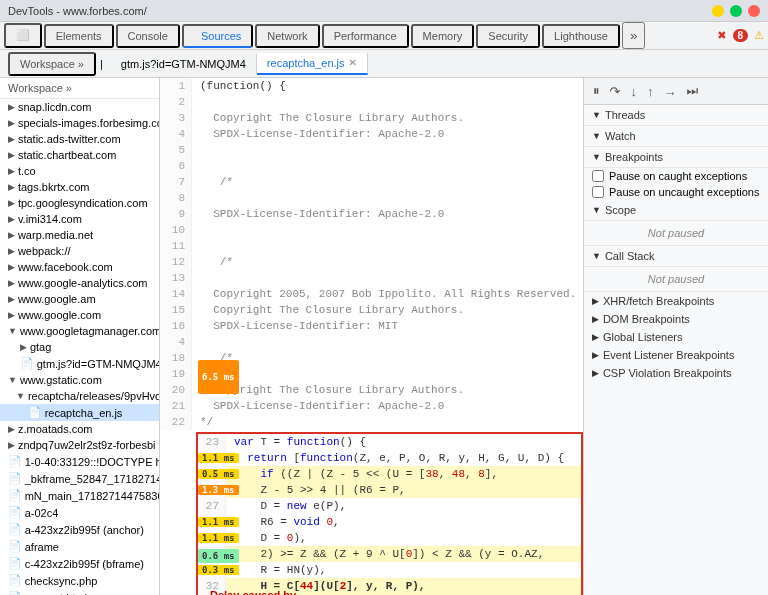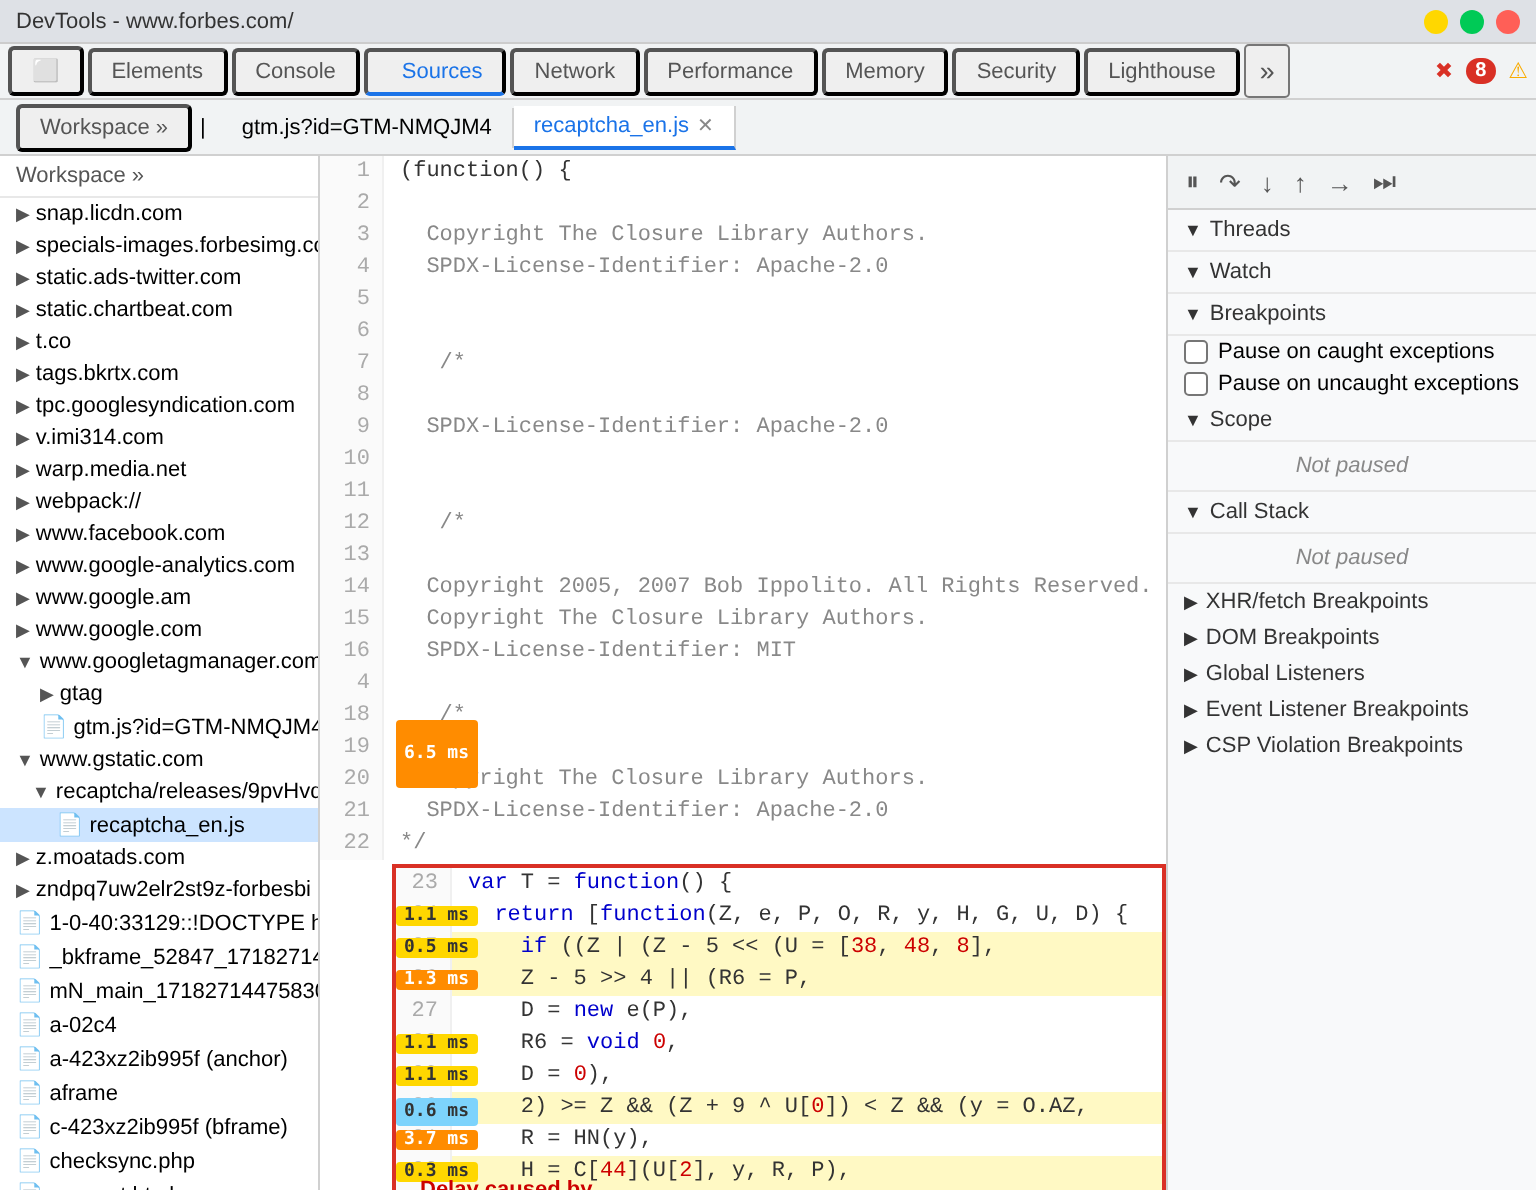--- a/index.html
+++ b/index.html
@@ -511,43 +511,43 @@
         <div class="code-line">
             <span class="line-number" style="min-width:28px;">30</span>
             <span class="line-content" style="background:#fff9c4;">    2) &gt;= Z &amp;&amp; (Z + 9 ^ U[<span style="color:#cc0000;">0</span>]) &lt; Z &amp;&amp; (y = O.AZ,</span>
           </div>
         <div class="code-line">
             <span class="line-number" style="min-width:28px;">31</span>
             <span class="line-content">    R = HN(y),</span>
           </div>
         <div class="code-line">
             <span class="line-number" style="min-width:28px;">32</span>
-            <span class="line-content" style="background:#fff9c4;">    H = C[<span style="color:#cc0000;">44</span>](U[<span style="color:#cc0000;">2</span>], y, R, P),</span>
+            <span class="line-content" style="background:#fff9c4;font-weight:bold;">    H = C[<span style="color:#cc0000;">44</span>](U[<span style="color:#cc0000;">2</span>], y, R, P),</span>
           </div>
         <div class="code-line">
             <span class="line-number" style="min-width:28px;">33</span>
             <span class="line-content" style="background:#fff9c4;">    G = q[](, , , H, !!(R &amp; e)),</span>
           </div>
 
       </div>
 
     </div>
 
     <div style="position:absolute; top:0; left:0; width:100%; height:100%; pointer-events:none; overflow:hidden;">
 
       <div style="position:absolute; top:282px; left:38px; background:#ff8c00; border-radius:2px; padding:12px 4px; font-size:9px; font-weight:bold; color:white; font-family:monospace;">6.5 ms</div>
 
       <div style="position:absolute; top:375px; left:38px; background:#ffd700; border-radius:2px; padding:0 4px; font-size:9px; font-weight:bold; color:#333; font-family:monospace;">1.1 ms</div>
       <div style="position:absolute; top:391px; left:38px; background:#ffd700; border-radius:2px; padding:0 4px; font-size:9px; font-weight:bold; color:#333; font-family:monospace;">0.5 ms</div>
       <div style="position:absolute; top:407px; left:38px; background:#ff8c00; border-radius:2px; padding:0 4px; font-size:9px; font-weight:bold; color:white; font-family:monospace;">1.3 ms</div>
       <div style="position:absolute; top:439px; left:38px; background:#ffd700; border-radius:2px; padding:0 4px; font-size:9px; font-weight:bold; color:#333; font-family:monospace;">1.1 ms</div>
       <div style="position:absolute; top:455px; left:38px; background:#ffd700; border-radius:2px; padding:0 4px; font-size:9px; font-weight:bold; color:#333; font-family:monospace;">1.1 ms</div>
-      <div style="position:absolute; top:471px; left:38px; background:#7dd3fc; border-radius:2px; padding:2px 4px; font-size:9px; font-weight:bold; color:#333; font-family:monospace;">0.6 ms</div>
+      <div style="position:absolute; top:471px; left:38px; background:#86efac; border-radius:2px; padding:2px 4px; font-size:9px; font-weight:bold; color:#333; font-family:monospace;">0.6 ms</div>
       <div style="position:absolute; top:487px; left:38px; background:#ff8c00; border-radius:2px; padding:0 4px; font-size:9px; font-weight:bold; color:white; font-family:monospace;">3.7 ms</div>
-      <div style="position:absolute; top:503px; left:38px; background:#ffd700; border-radius:2px; padding:0 4px; font-size:9px; font-weight:bold; color:#333; font-family:monospace;">0.3 ms</div>
+      <div style="position:absolute; top:487px; left:38px; background:#ffd700; border-radius:2px; padding:0 4px; font-size:9px; font-weight:bold; color:#333; font-family:monospace;">0.3 ms</div>
 
       <div style="position:absolute; top:510px; left:50px; color:#cc0000; font-size:11px; font-weight:bold; max-width:130px; line-height:1.4;">Delay caused by specific lines in code</div>
     </div>
   </div>
 
   <div class="right-panel">
 
     <div class="debugger-toolbar">
       <button class="debug-btn">⏸</button>
       <button class="debug-btn">↷</button>

